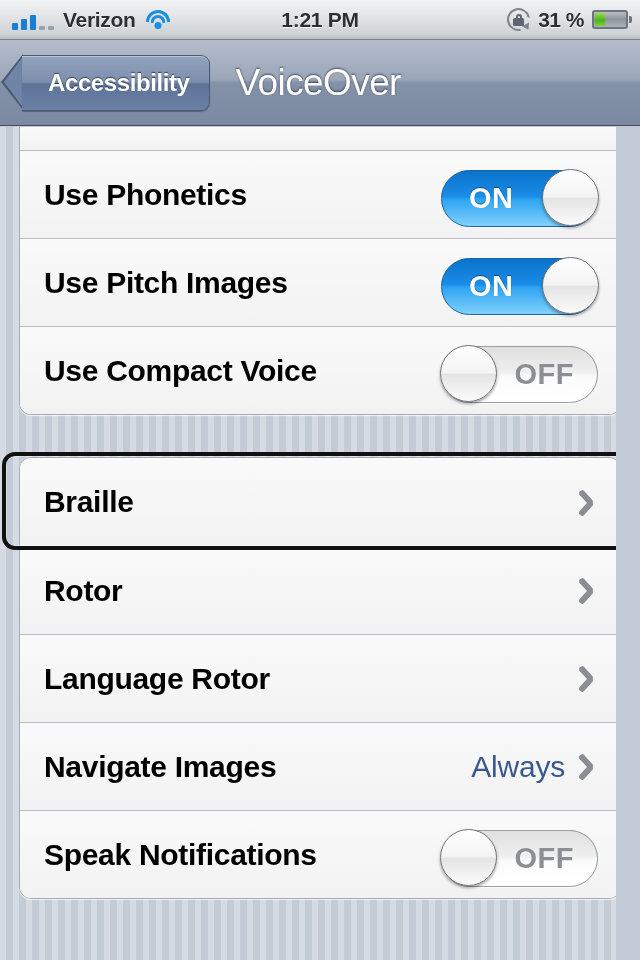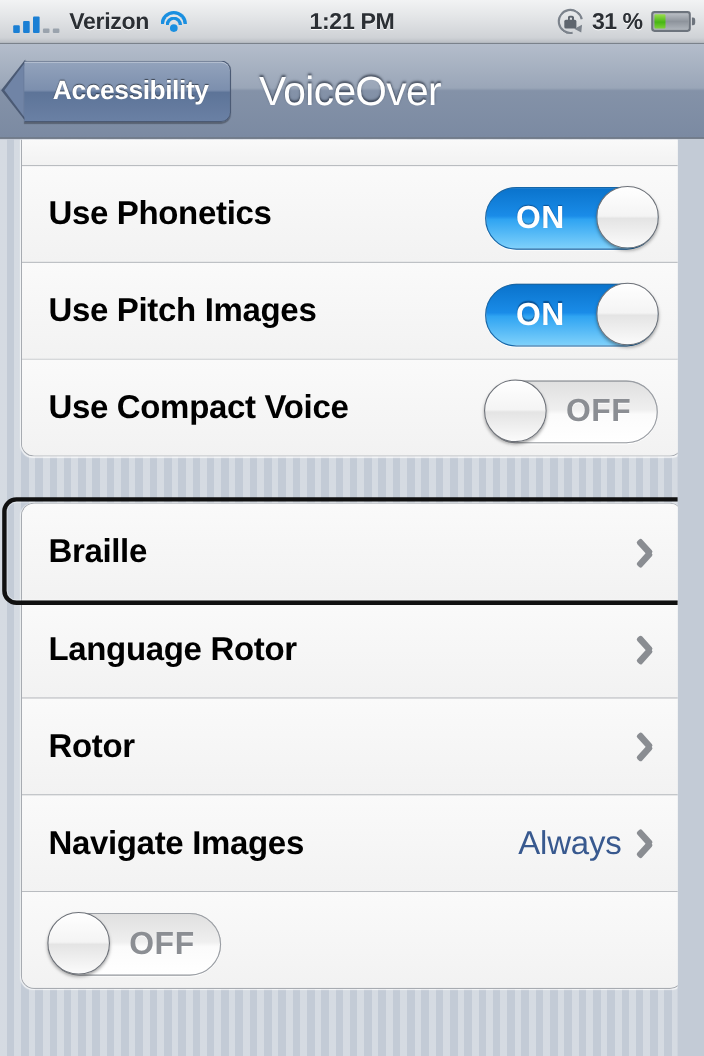--- a/index.html
+++ b/index.html
@@ -265,36 +265,37 @@
   </div>
 
   <div class="group" id="group-1" style="top:330px;">
 
     <div class="cell">
       <span class="cell-title">Braille</span>
       <span class="chevron"></span>
     </div>
 
     <div class="cell">
+      <span class="cell-title">Rotor</span>
+      <span class="chevron"></span>
+    </div>
+
+    <div class="cell">
       <span class="cell-title">Language Rotor</span>
-      <span class="chevron"></span>
-    </div>
-
-    <div class="cell">
-      <span class="cell-title">Rotor</span>
       <span class="chevron"></span>
     </div>
 
     <div class="cell">
       <span class="cell-title">Navigate Images</span>
       <span class="cell-value">Always</span>
       <span class="chevron"></span>
     </div>
 
     <div class="cell">
+      <span class="cell-title">Speak Notifications</span>
       <span class="switch off">
         <span class="track"></span>
         <span class="lbl">OFF</span>
         <span class="knob"></span>
       </span>
     </div>
   </div>
 
   <div id="vo-cursor" style="top:325px; height:98px;"></div>
 

